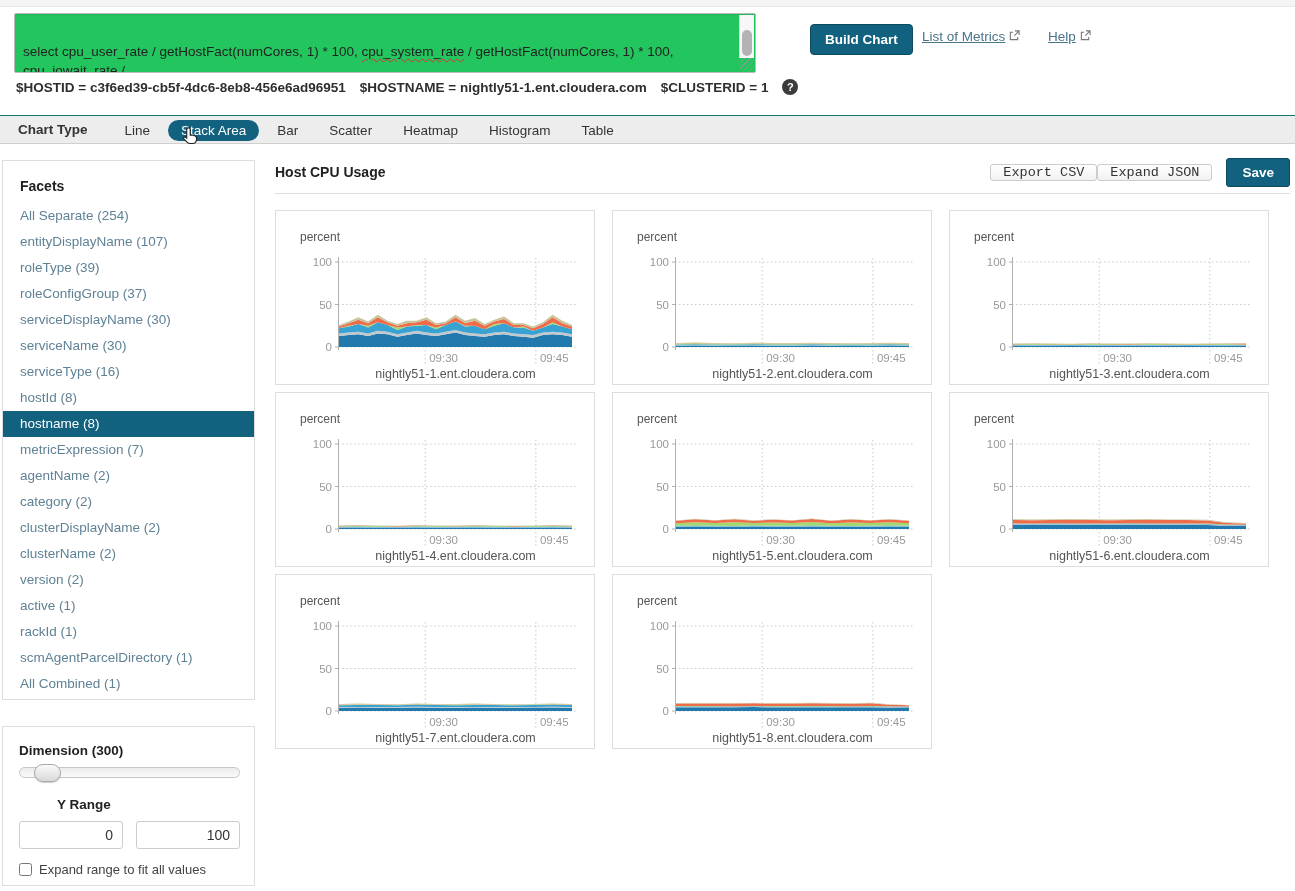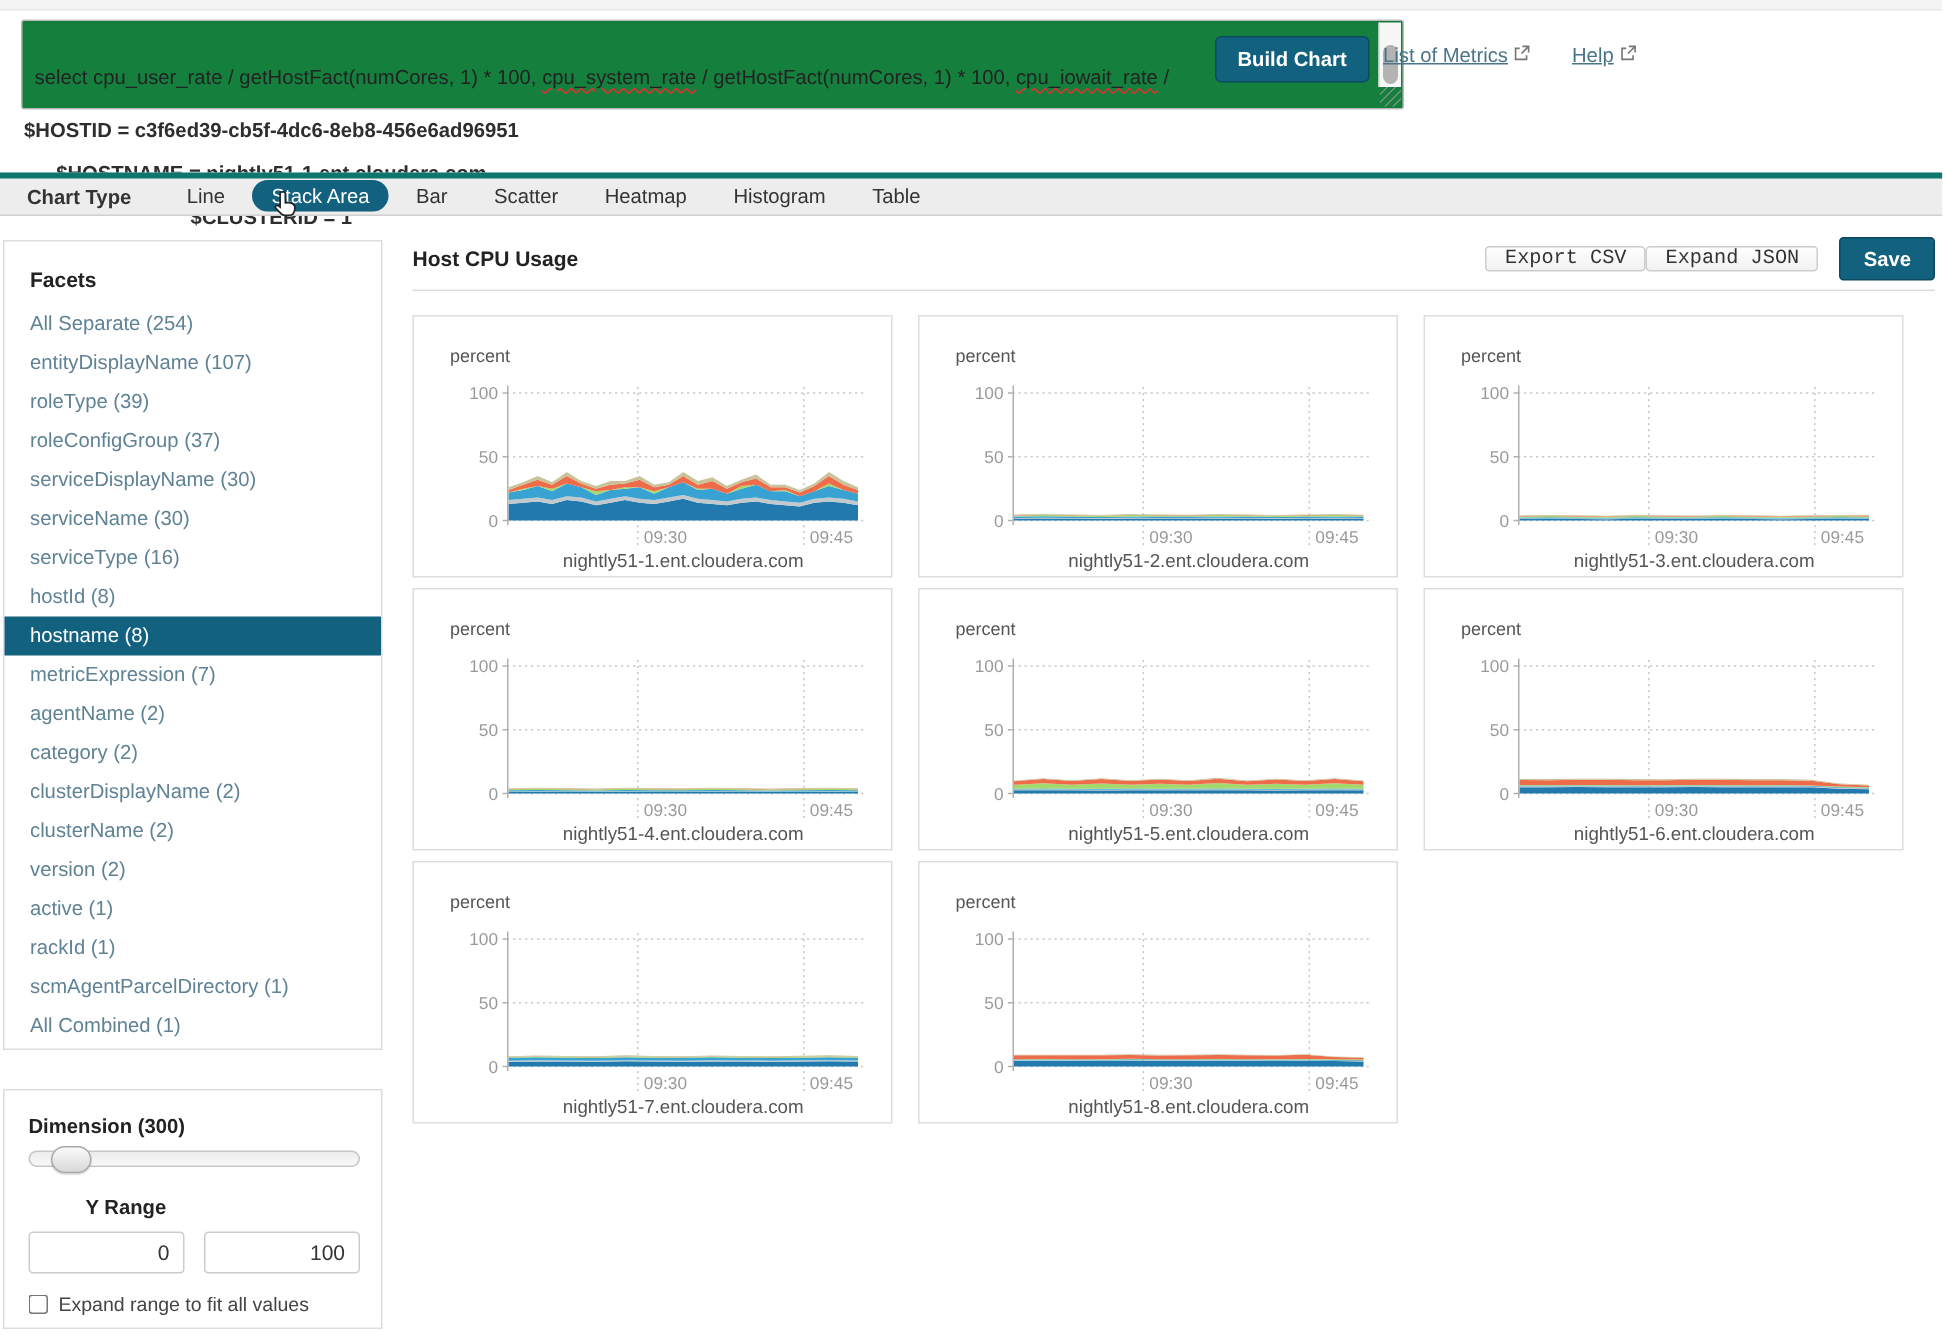--- a/index.html
+++ b/index.html
@@ -4,46 +4,46 @@
 <style>
   * { margin:0; padding:0; box-sizing:border-box; }
   html,body { background:#fff; }
   body { font-family:"Liberation Sans", sans-serif; color:#333; }
   #page { position:relative; width:1295px; height:891px; overflow:hidden; background:#fff; }
 
   
   .top-strip { position:absolute; left:0; top:0; width:100%; height:7px; background:#f4f4f4; border-bottom:1px solid #e9e9e9; }
 
   
-  .query-box { position:absolute; left:14px; top:13px; width:922px; height:60px; background:#15803d;
+  .query-box { position:absolute; left:14px; top:13px; width:742px; height:60px; background:#22c55e;
     border:1px solid #bbb; border-radius:2px; box-shadow:inset 0 1px 2px rgba(0,0,0,.07);
     font-size:13.5px; line-height:19px; color:#222; overflow:hidden; padding:2px 22px 0 8px; white-space:pre-wrap; }
   .query-box .clip { display:block; margin-top:-12px; }
   .sq { text-decoration:underline; text-decoration-style:wavy; text-decoration-color:#e03030; text-decoration-thickness:1px; text-underline-offset:2px; }
   .qb-scroll { position:absolute; top:1px; right:1px; bottom:14px; width:15px; background:#f7f7f7; border-left:1px solid #ddd; }
   .qb-thumb { position:absolute; left:2px; top:34%; width:10px; height:26px; background:#b3b3b3; border-radius:6px; }
   .qb-resize { position:absolute; right:1px; bottom:1px; width:14px; height:13px;
     background:repeating-linear-gradient(135deg, transparent 0 3px, #999 3px 4px); opacity:.7; }
 
   .btn-primary { background:#11617f; border:1px solid #0c4a61; color:#fff; font-weight:bold; font-size:13.5px;
     border-radius:4px; padding:7px 14px; cursor:pointer; font-family:inherit; }
   #build-chart { position:absolute; left:810px; top:24px; }
 
   .top-link { position:absolute; top:29px; font-size:13.5px; color:#4a7488; text-decoration:underline; cursor:pointer; display:flex; align-items:center; gap:4px; }
   #link-metrics { left:922px; }
   #link-help { left:1048px; }
   .ext-icon { color:#777; display:inline-block; }
 
-  .vars-row { position:absolute; left:16px; top:79px; font-size:13.5px; font-weight:bold; color:#2e2e2e; display:flex; align-items:center; gap:14px;flex-direction:column; }
+  .vars-row { position:absolute; left:16px; top:79px; font-size:13.5px; font-weight:bold; color:#2e2e2e; display:flex; align-items:center; gap:14px; }
   .help-badge { width:16px; height:16px; border-radius:50%; background:#3b3b3b; color:#fff; font-size:11px; font-weight:bold;
     display:inline-flex; align-items:center; justify-content:center; cursor:pointer; }
 
   
   .type-bar { position:absolute; left:0; top:115px; width:100%; height:29px; background:#ededed;
-    border-top:4px solid #0f766e; border-bottom:1px solid #d0d0d0; display:flex; align-items:center; padding-left:18px; }
+    border-top:1px solid #0f766e; border-bottom:1px solid #d0d0d0; display:flex; align-items:center; padding-left:18px; }
   .type-bar .bar-label { font-weight:bold; font-size:13.5px; margin-right:24px; }
   .type-opt { font-size:13.5px; color:#333; padding:3px 13px; margin-right:5px; cursor:pointer; border-radius:12px; }
   .type-opt.selected { background:#11617f; color:#fff; }
   #cursor-overlay { position:absolute; left:180px; top:126px; width:21px; height:21px; z-index:9; pointer-events:none; }
 
   
   .facet-panel { position:absolute; left:2px; top:160px; width:253px; height:540px; background:#fff; border:1px solid #ddd; }
   .facet-title { font-weight:bold; font-size:14px; color:#222; padding:17px 17px 9px; }
   .facet-item { font-size:13.5px; color:#5f8295; padding:5px 17px; height:26px; cursor:pointer; }
   .facet-item.selected { background:#11617f; color:#fff; }

